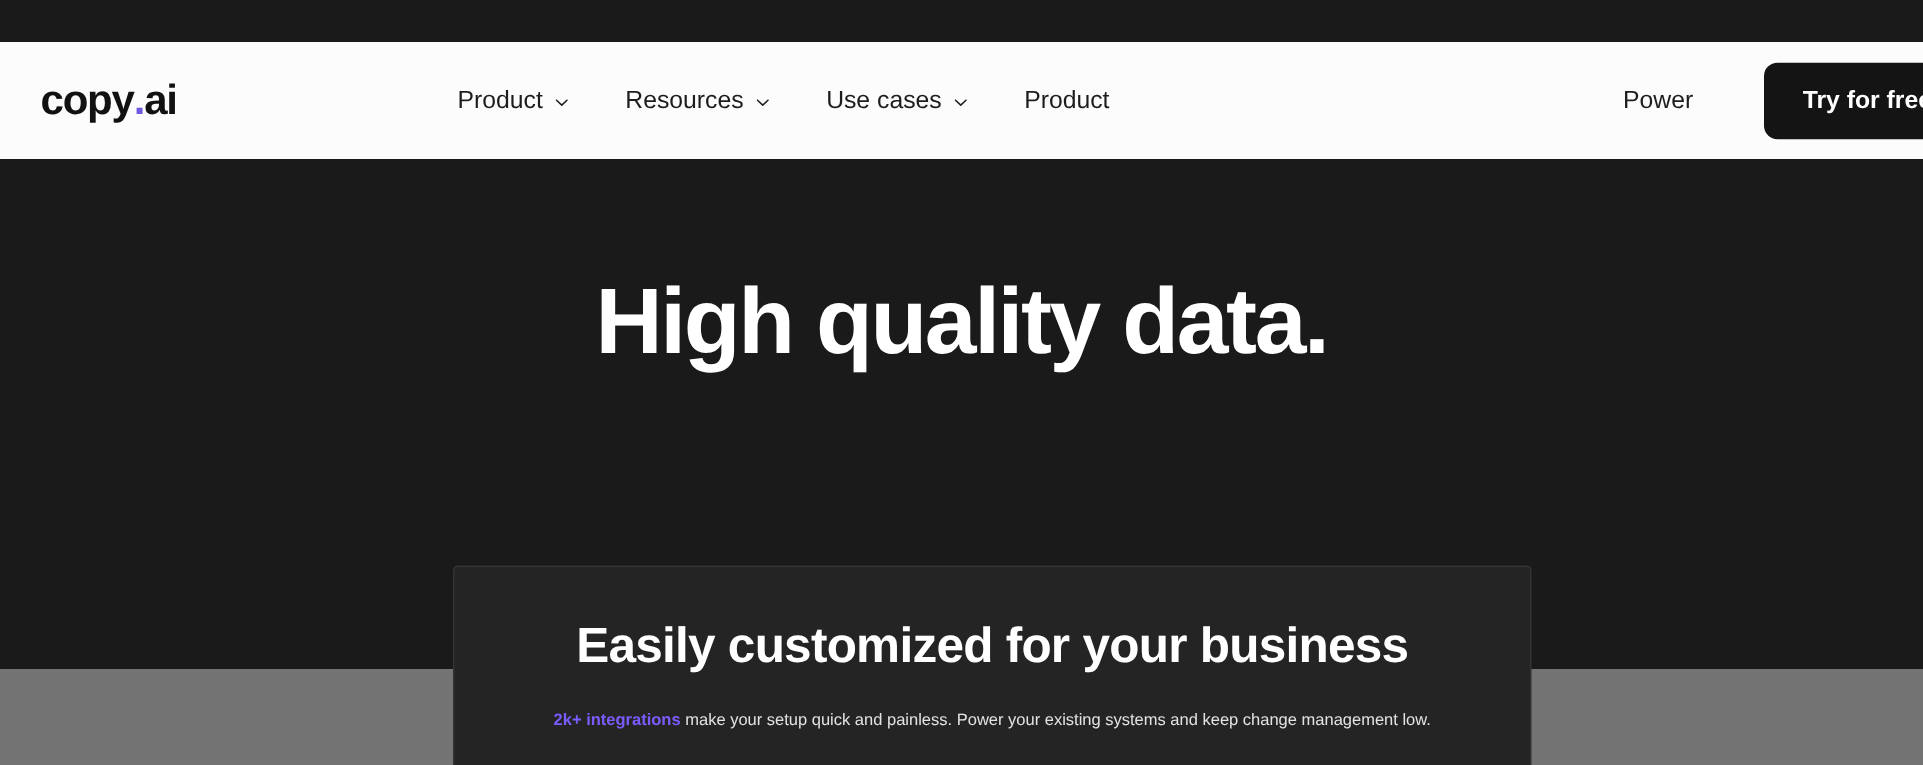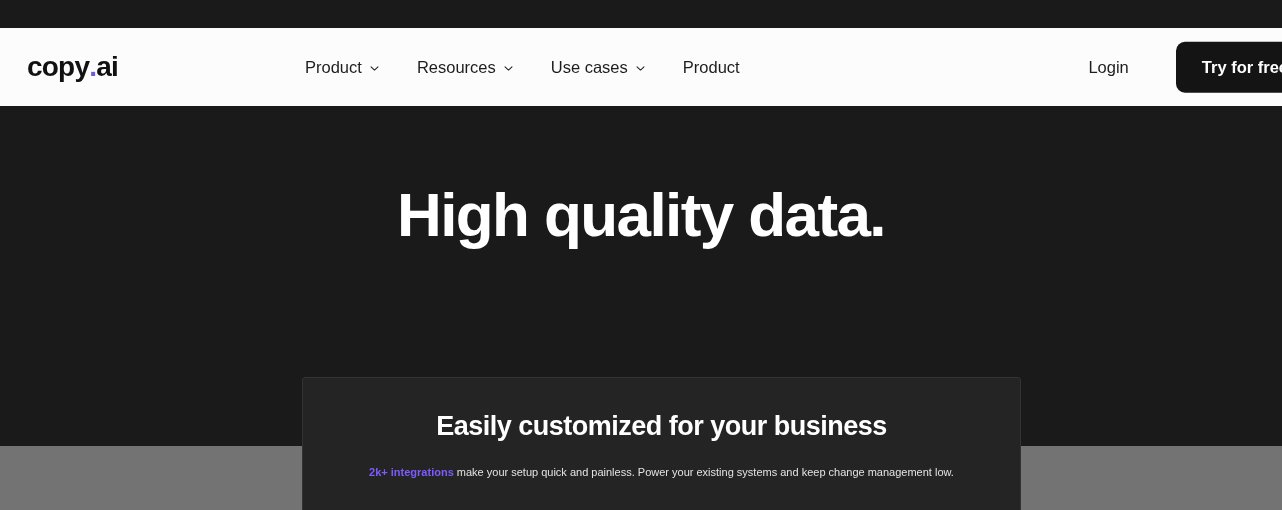--- a/index.html
+++ b/index.html
@@ -152,21 +152,21 @@
     height: 227px;
     background: #242424;
     border: 1px solid #333333;
     border-radius: 3px;
     padding: 32px 40px 0 40px;
     text-align: center;
     overflow: hidden;
   }
 
   .card-title {
-    font-size: 27px;
+    font-size: 33px;
     font-weight: 700;
     letter-spacing: -0.5px;
     color: #ffffff;
     line-height: 1.2;
     margin-bottom: 22px;
   }
 
   .card-body {
     font-size: 11px;
     line-height: 1.58;
@@ -225,21 +225,21 @@
       </div>
 
       <div class="nav-item">
         <span>Product</span>
       </div>
 
 
     </nav>
 
     <div class="nav-right">
-      <span class="login-link">Login</span>
+      <span class="login-link">Power</span>
       <button class="cta-button">Try for free</button>
     </div>
 
   </header>
 
   <section class="hero">
 
     <h1 class="headline">
       <span class="line">High quality data.</span>
     </h1>

